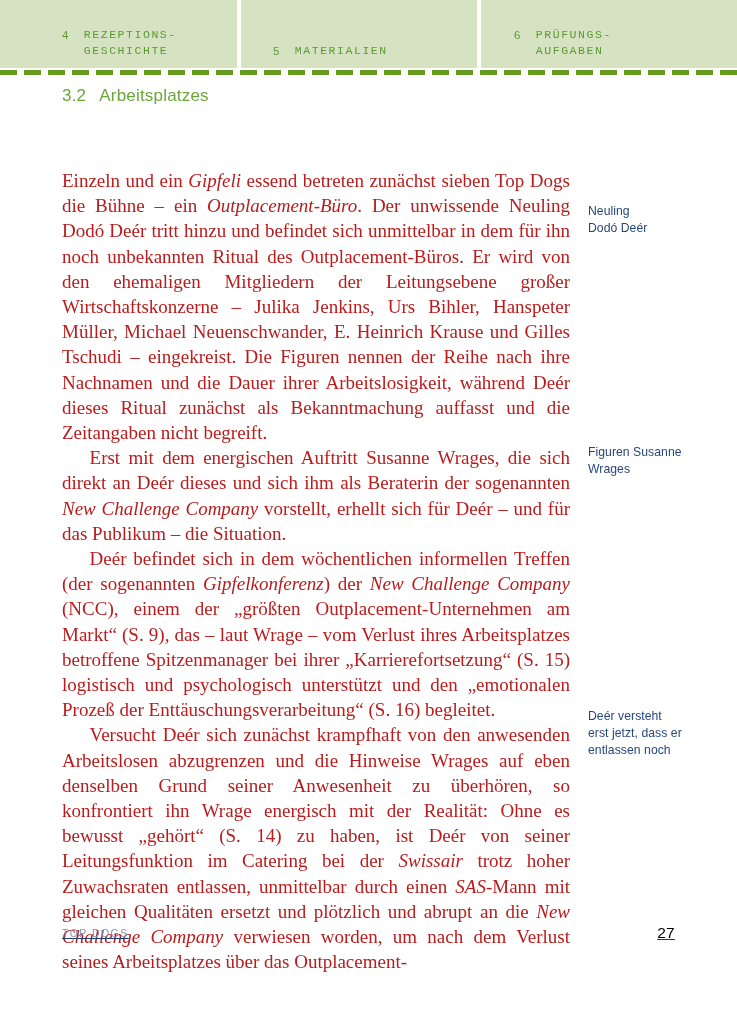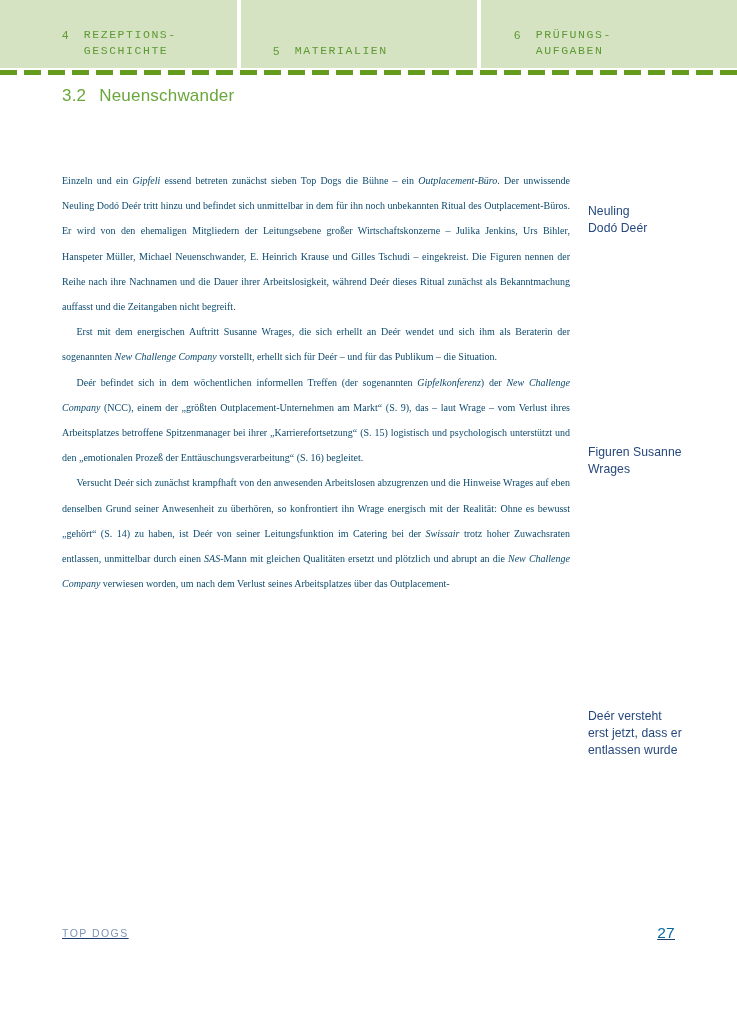--- a/index.html
+++ b/index.html
@@ -103,23 +103,23 @@
     font-family: "Liberation Sans", "DejaVu Sans", sans-serif;
     font-size: 16.5px;
     font-weight: bold;
     color: #5d9a33;
     letter-spacing: 0.35px;
     margin: 0 0 7px 0;
     line-height: 1.2;
   }
   .para {
     margin: 0;
-    font-size: 10px;
+    font-size: 19px;
     line-height: 25.2px;
-    color: #0c4a6e;
+    color: #b91c1c;
     text-align: justify;
     text-justify: inter-word;
     hyphens: manual;
   }
   .para.indent { text-indent: 1.45em; }
   .para i, .para em { font-style: italic; }
 
   
   .margin-notes {
     position: absolute;
@@ -157,21 +157,21 @@
   .footer-title {
     font-family: "Liberation Sans", "DejaVu Sans", sans-serif;
     font-size: 10.5px;
     letter-spacing: 1.45px;
     color: #7d94b8;
     text-transform: uppercase;
   }
   .footer-page {
     font-family: "Liberation Sans", "DejaVu Sans", sans-serif;
     font-size: 15.5px;
-    color: #0369a1;
+    color: #000000;
     letter-spacing: 0.3px;
   }
 </style>
 </head>
 <body>
 
 <div class="chapter-tabs">
   <div class="chapter-tab tab-0">
     <div class="tab-inner">
       <span class="tab-num">4</span>
@@ -191,38 +191,38 @@
       <span class="tab-label">PRÜFUNGS-
 AUFGABEN</span>
     </div>
   </div>
 </div>
 
 <div class="dashed-rule"></div>
 
 <div class="section-line">
   <span>3.2</span>
-  <span>Neuenschwander</span>
+  <span>Arbeitsplatzes</span>
 </div>
 
 <div class="article">
   <div>
       <p class="para"><span>Einzeln und ein </span><em>Gipfeli</em><span> essend betreten zunächst sieben Top Dogs die Bühne – ein </span><em>Outplacement-Büro</em><span>. Der unwissende Neuling Dodó Deér tritt hinzu und befindet sich unmittelbar in dem für ihn noch unbekannten Ritual des Outplacement-Büros. Er wird von den ehemaligen Mitgliedern der Leitungsebene großer Wirtschaftskonzerne – Julika Jenkins, Urs Bihler, Hanspeter Müller, Michael Neuenschwander, E. Heinrich Krause und Gilles Tschudi – eingekreist. Die Figuren nennen der Reihe nach ihre Nachnamen und die Dauer ihrer Arbeitslosigkeit, während Deér dieses Ritual zunächst als Bekanntmachung auffasst und die Zeitangaben nicht begreift.</span></p>
-      <p class="para indent"><span>Erst mit dem energischen Auftritt Susanne Wrages, die sich erhellt an Deér wendet und sich ihm als Beraterin der sogenannten </span><em>New Challenge Company</em><span> vorstellt, erhellt sich für Deér – und für das Publikum – die Situation.</span></p>
+      <p class="para indent"><span>Erst mit dem energischen Auftritt Susanne Wrages, die sich direkt an Deér dieses und sich ihm als Beraterin der sogenannten </span><em>New Challenge Company</em><span> vorstellt, erhellt sich für Deér – und für das Publikum – die Situation.</span></p>
       <p class="para indent"><span>Deér befindet sich in dem wöchentlichen informellen Treffen (der sogenannten </span><em>Gipfelkonferenz</em><span>) der </span><em>New Challenge Company</em><span> (NCC), einem der „größten Outplacement-Unternehmen am Markt“ (S. 9), das – laut Wrage – vom Verlust ihres Arbeitsplatzes betroffene Spitzenmanager bei ihrer „Karrierefortsetzung“ (S. 15) logistisch und psychologisch unterstützt und den „emotionalen Prozeß der Enttäuschungsverarbeitung“ (S. 16) begleitet.</span></p>
       <p class="para indent"><span>Versucht Deér sich zunächst krampfhaft von den anwesenden Arbeitslosen abzugrenzen und die Hinweise Wrages auf eben denselben Grund seiner Anwesenheit zu überhören, so konfrontiert ihn Wrage energisch mit der Realität: Ohne es bewusst „gehört“ (S. 14) zu haben, ist Deér von seiner Leitungsfunktion im Catering bei der </span><em>Swissair</em><span> trotz hoher Zuwachsraten entlassen, unmittelbar durch einen </span><em>SAS</em><span>-Mann mit gleichen Qualitäten ersetzt und plötzlich und abrupt an die </span><em>New Challenge Company</em><span> verwiesen worden, um nach dem Verlust seines Arbeitsplatzes über das Outplacement-</span></p>
     </div>
 </div>
 
 <div class="margin-notes">
   <div class="margin-note n0">Neuling
 Dodó Deér</div>
   <div class="margin-note n1">Figuren Susanne
 Wrages</div>
   <div class="margin-note n3">Deér versteht
 erst jetzt, dass er
-entlassen wurde</div>
+entlassen noch</div>
 </div>
 
 <div class="footer">
   <span class="footer-title">TOP DOGS</span>
   <span class="footer-page">27</span>
 </div>
 
 </body></html>

